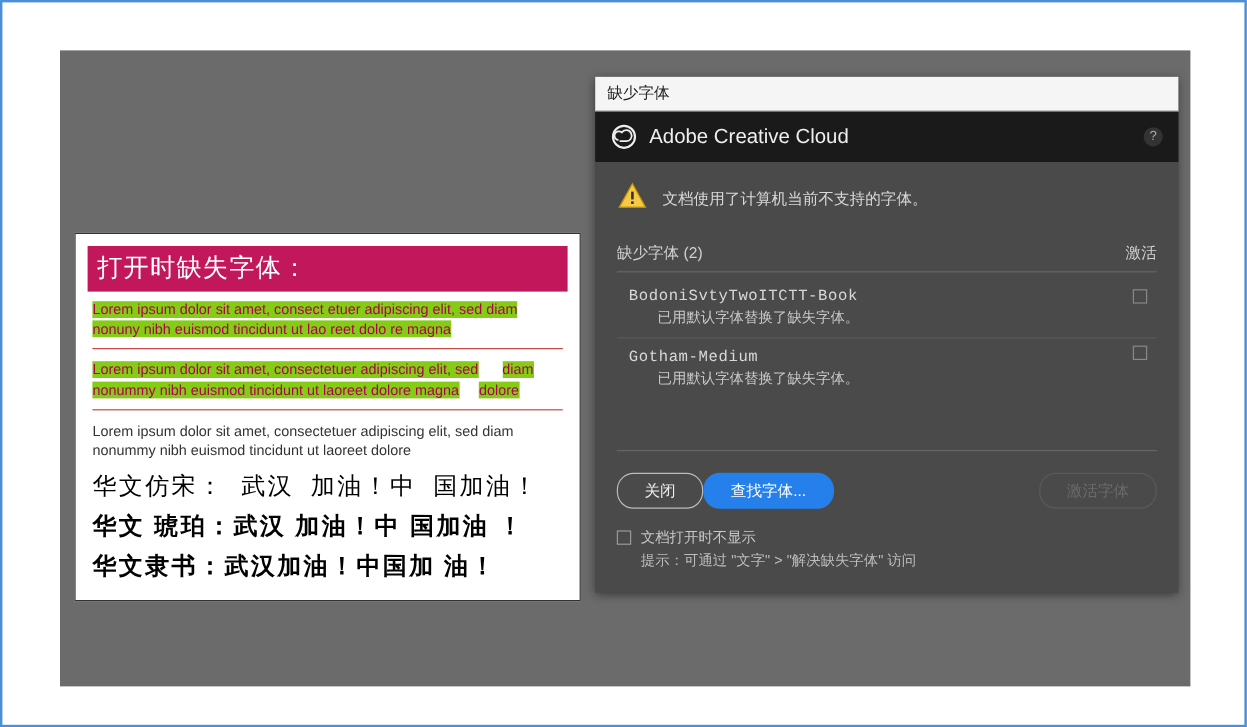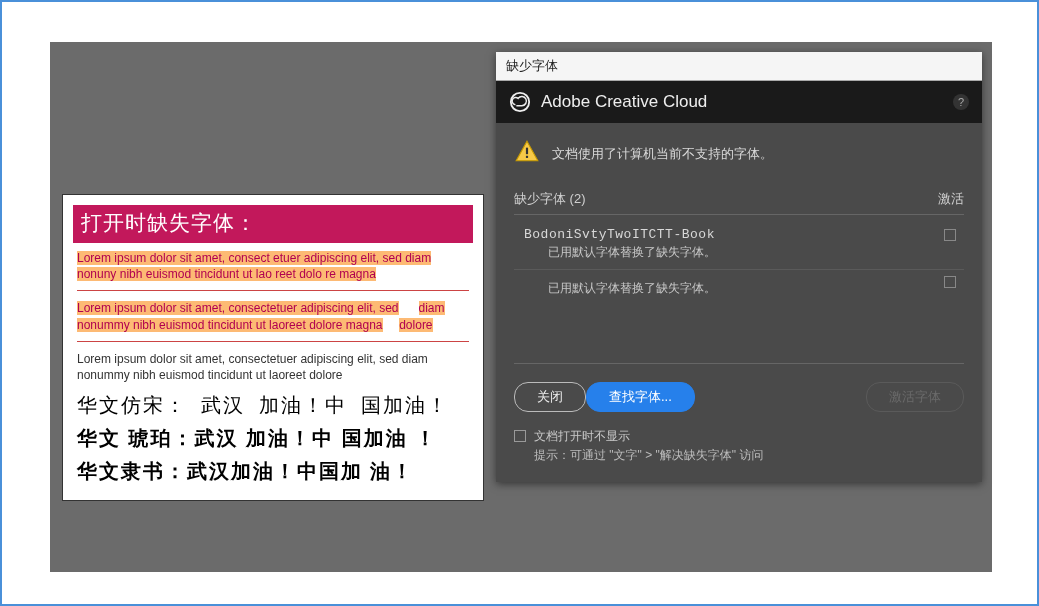--- a/index.html
+++ b/index.html
@@ -37,35 +37,35 @@
       letter-spacing: 1px;
       font-family: "SimSun", serif;
     }
     .para {
       font-size: 12px;
       color: #333;
       padding: 7px 4px 6px 4px;
       line-height: 1.35;
     }
     .para.hl { color: #b00050; }
-    .hl-word { background: #fdba74; }
+    .hl-word { background: #84cc16; }
     .divider { border-top: 1px solid #c44; margin: 2px 4px; }
     .cjk-line {
       font-size: 20px;
       padding: 3px 4px;
       letter-spacing: 2px;
       font-family: Liberation Mono, monospace;
     }
     .cjk-line.bold { font-weight: 900; font-family: "SimHei","Microsoft YaHei",sans-serif; }
     .cjk-line.li { font-family: "LiSu","STLiti","KaiTi",serif; font-weight: 700; }
     
     .dialog {
       position: absolute;
       left: 446px;
-      top: 10px;
+      top: 22px;
       width: 486px;
       box-shadow: 0 2px 8px rgba(0,0,0,.5);
       background: #4a4a4a;
       color: #d8d8d8;
       font-size: 13px;
     }
     .titlebar {
       background: #f5f5f5;
       color: #222;
       padding: 5px 10px;
@@ -201,20 +201,21 @@
         <span>激活</span>
       </div>
 
       <div class="font-list">
         <div class="font-item">
           <div class="mono">BodoniSvtyTwoITCTT-Book</div>
           <div class="sub">已用默认字体替换了缺失字体。</div>
           <div class="font-check"></div>
         </div>
         <div class="font-item">
+          <div class="mono">Gotham-Medium</div>
           <div class="sub">已用默认字体替换了缺失字体。</div>
           <div class="font-check"></div>
         </div>
       </div>
 
       <div class="btn-row">
         <button class="btn">关闭</button>
         <button class="btn primary">查找字体...</button>
         <button class="btn disabled">激活字体</button>
       </div>

